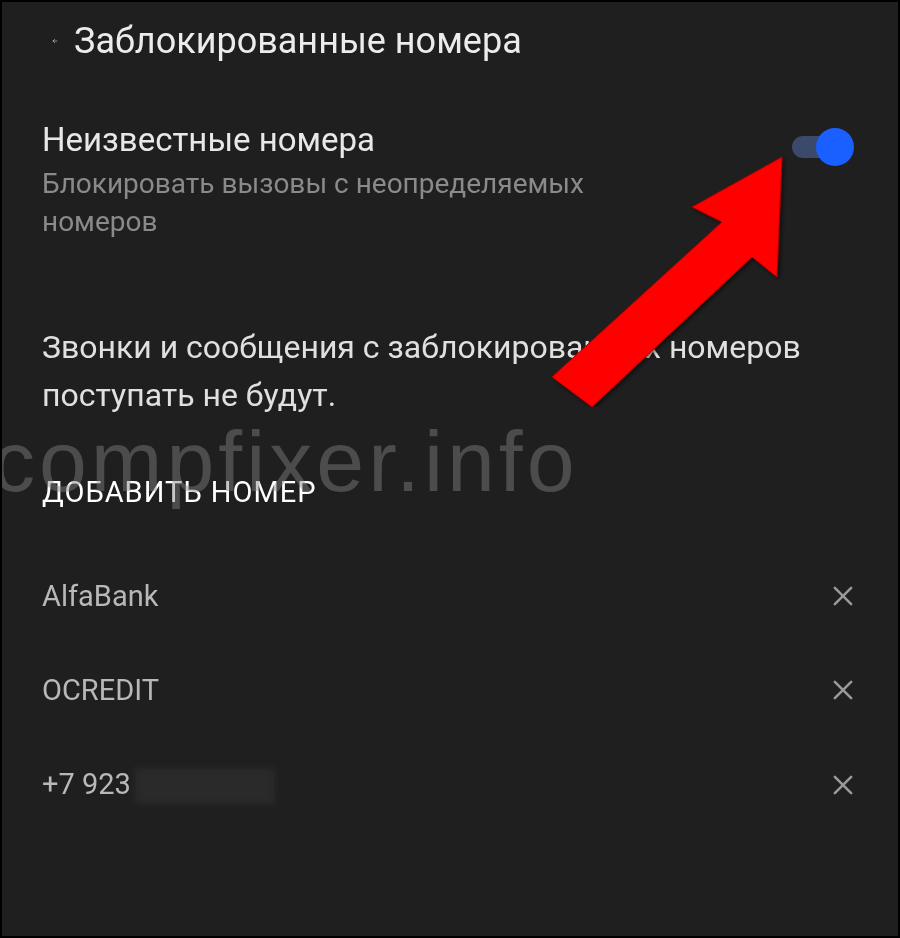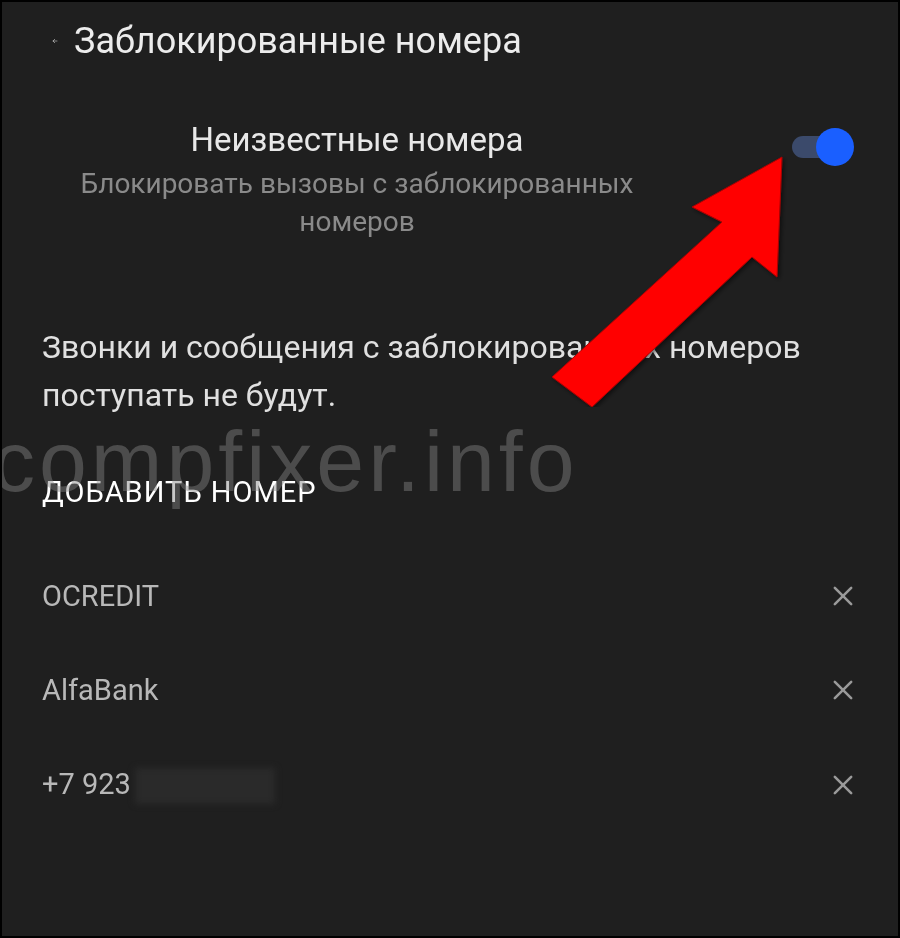--- a/index.html
+++ b/index.html
@@ -39,21 +39,20 @@
     }
     .setting-block {
       padding: 34px 40px 30px 40px;
       display: flex;
       justify-content: space-between;
       align-items: flex-start;
     }
     .setting-text {
       flex: 1;
       padding-right: 120px;
-      text-align: center;
     }
     .setting-title {
       font-size: 33px;
       color: #e8e8e8;
       margin-bottom: 6px;
       font-weight: 400;
     }
     .setting-subtitle {
       font-size: 28px;
       color: #8a8a8a;
@@ -151,43 +150,43 @@
       <line x1="20" y1="12" x2="4" y2="12"></line>
       <polyline points="11 19 4 12 11 5"></polyline>
     </svg>
   </div>
   <div class="page-title">Заблокированные номера</div>
 </div>
 
 <div class="setting-block">
   <div class="setting-text">
     <div class="setting-title">Неизвестные номера</div>
-    <div class="setting-subtitle">Блокировать вызовы с заблокированных номеров</div>
+    <div class="setting-subtitle">Блокировать вызовы с неопределяемых номеров</div>
   </div>
   <div class="toggle">
     <div class="toggle-thumb"></div>
   </div>
 </div>
 
 <div class="info-text">Звонки и сообщения с заблокированных номеров поступать не будут.</div>
 
 <div class="add-number">ДОБАВИТЬ НОМЕР</div>
 
 <div class="blocked-list">
   <div class="blocked-item">
-    <div class="blocked-name">OCREDIT</div>
+    <div class="blocked-name">AlfaBank</div>
     <div class="close-icon">
       <svg width="28" height="28" viewBox="0 0 24 24" fill="none" stroke="#9a9a9a" stroke-width="2.2" stroke-linecap="round">
         <line x1="5" y1="5" x2="19" y2="19"></line>
         <line x1="19" y1="5" x2="5" y2="19"></line>
       </svg>
     </div>
   </div>
   <div class="blocked-item">
-    <div class="blocked-name">AlfaBank</div>
+    <div class="blocked-name">OCREDIT</div>
     <div class="close-icon">
       <svg width="28" height="28" viewBox="0 0 24 24" fill="none" stroke="#9a9a9a" stroke-width="2.2" stroke-linecap="round">
         <line x1="5" y1="5" x2="19" y2="19"></line>
         <line x1="19" y1="5" x2="5" y2="19"></line>
       </svg>
     </div>
   </div>
   <div class="blocked-item">
     <div class="blocked-name">
       <span>+7 923</span><span class="redacted"></span>

